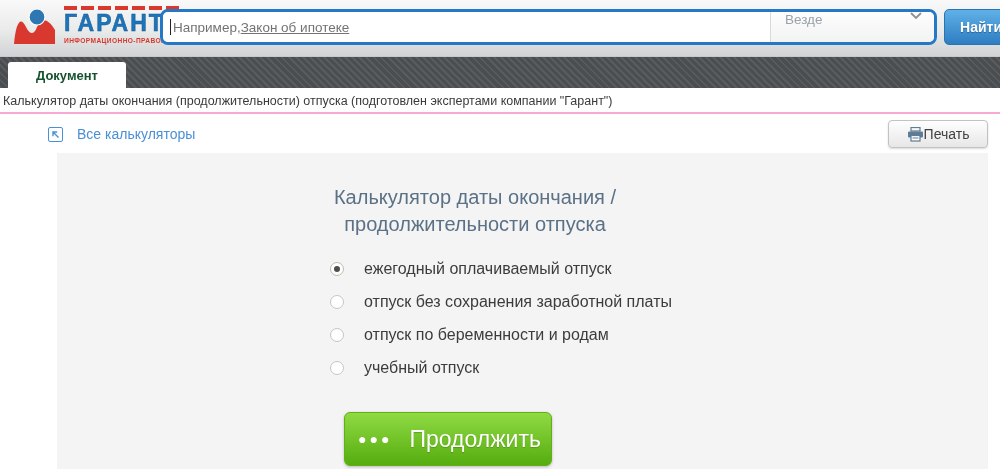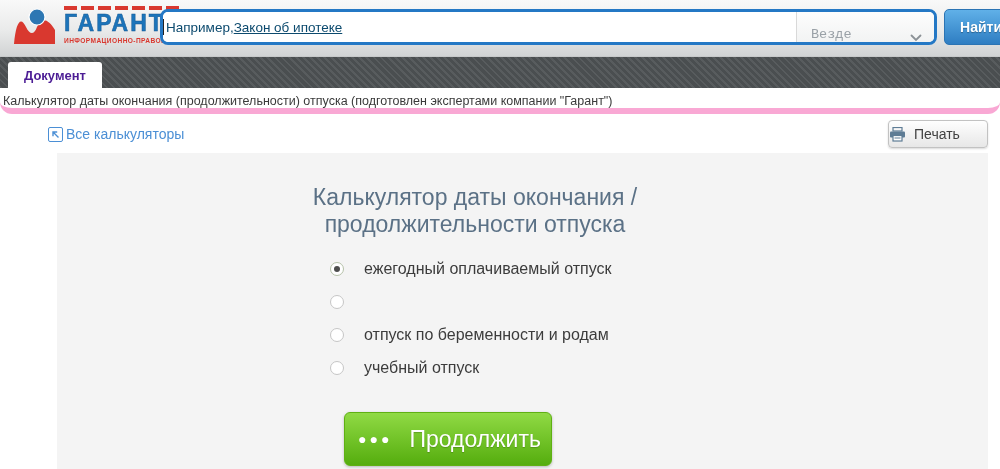--- a/index.html
+++ b/index.html
@@ -14,59 +14,59 @@
   .logo-text { display:flex; flex-direction:column; }
   .logo-stripes { height:4px; width:118px; margin-bottom:1px;
                   background:repeating-linear-gradient(90deg, #d9382f 0 13px, transparent 13px 17px); }
   .brand { font-size:23px; line-height:24px; font-weight:bold; letter-spacing:2px; color:#1c74ba;
            -webkit-text-stroke:0.5px #145993; }
   .tagline { font-size:6.6px; font-weight:bold; letter-spacing:0.4px; color:#d9382f; white-space:nowrap; margin-top:2px; }
 
   .search-frame { position:absolute; left:160px; top:9px; width:777px; height:36px;
                   border:3px solid #2478c5; border-radius:8px; background:#fff;
                   display:flex; overflow:hidden; }
-  .search-input { flex:1; display:flex; align-items:center; padding-left:0;
-                  font-size:13.5px; color:#0c4a6e; background:#fff; cursor:text; }
+  .search-input { flex:1; display:flex; align-items:center; padding-left:7px;
+                  font-size:13.5px; color:#737373; background:#fff; cursor:text; }
   .caret { display:inline-block; width:1px; height:16px; background:#222; margin-right:2px; }
   .ph-link { text-decoration:underline; cursor:pointer;text-align:right; }
-  .search-scope { width:138px; display:flex; align-items:flex-end; justify-content:space-between;
+  .search-scope { width:164px; display:flex; align-items:flex-start; justify-content:space-between;
                   padding:0 12px 0 14px; border-left:1px solid #d9d9d9; cursor:pointer;
-                  background:linear-gradient(#fdfdfd,#f2f3f3); color:#9aa1a7; font-size:13.5px;font-family:Liberation Mono, monospace; }
+                  background:linear-gradient(#fdfdfd,#f2f3f3); color:#9aa1a7; font-size:13.5px; }
   .find-btn { position:absolute; left:944px; top:9px; width:74px; height:36px;
               background:linear-gradient(#60b0e8, #2e7dc2); border:1px solid #2b74b4; border-radius:5px;
               color:#fff; font-weight:bold; font-size:14px; display:flex; align-items:center; justify-content:center;
               text-shadow:0 1px 1px rgba(0,0,0,.3); cursor:pointer; }
 
   
   .tab-band { position:absolute; left:0; top:57px; width:1000px; height:31px; background:#4e5254;
               background-image:repeating-linear-gradient(45deg, rgba(255,255,255,0.06) 0 2px, rgba(0,0,0,0.05) 2px 5px); }
-  .tab { position:absolute; left:8px; top:5px; height:26px; padding:0 16px;
+  .tab { position:absolute; left:8px; top:5px; height:26px; padding:0 28px;
          background:#fff; border-radius:3px 3px 0 0; line-height:27px;
-         font-size:13px; font-weight:bold; color:#4c1d95; cursor:pointer; }
+         font-size:13px; font-weight:bold; color:#14532d; cursor:pointer; }
 
   
   .doc-row { position:absolute; left:0; top:88px; width:1000px; height:26px; line-height:26px;
              padding-left:3px; font-size:12.5px; color:#3a3a3a; background:#fff;
-             border-bottom:6px solid #f9a8d4; white-space:nowrap;border-radius:12px; }
+             border-bottom:2px solid #f9a8d4; white-space:nowrap; }
 
   
-  .all-calcs { position:absolute; left:48px; top:126px; display:flex; align-items:center; gap:3px;
+  .all-calcs { position:absolute; left:48px; top:126px; display:flex; align-items:center; gap:14px;
                color:#4b8fd5; font-size:14px; cursor:pointer; }
   .arrow-box { width:15px; height:15px; border:1px solid #4b8fd5; border-radius:2px;
                display:flex; align-items:center; justify-content:center; }
   .print-btn { position:absolute; left:888px; top:120px; width:100px; height:28px;
-               display:flex; align-items:center; gap:8px;
+               display:flex; align-items:center; justify-content:center; 
                background:linear-gradient(#fefefe,#e7e7e7); border:1px solid #c2c2c2; border-radius:4px;
                box-shadow:0 1px 2px rgba(0,0,0,.15); font-size:14px; color:#414141; cursor:pointer; }
 
   
   .panel { position:absolute; left:57px; top:153px; width:931px; height:316px; background:#f4f4f4; }
   .panel-inner { width:456px; margin-left:190px; }
   .calc-title { margin:0; padding-top:31px; text-align:center;
-                font-size:23px; line-height:27px; font-weight:400; color:#5b7186; }
+                font-size:20px; line-height:27px; font-weight:400; color:#5b7186; }
   .options { margin-top:14px; margin-left:83px; }
   .radio-row { display:flex; align-items:center; gap:20px; height:33px; cursor:pointer; }
   .radio { width:14px; height:14px; border-radius:50%; background:#fff; border:1px solid #c6c6c6;
            display:flex; align-items:center; justify-content:center; flex:none; }
   .radio.checked { border-color:#b6c2aa; }
   .radio .dot { width:6px; height:6px; border-radius:50%; background:#4d4d4d; }
   .radio-label { font-size:16px; color:#3c3c3c; }
   .continue-btn { margin-top:28px; margin-left:97px; width:208px; height:54px;
                   display:flex; align-items:center; justify-content:center; gap:17px;
                   background:linear-gradient(#90da44, #55ad0e); border:1px solid #5fb013; border-radius:6px;
@@ -141,20 +141,21 @@
       <h1 class="calc-title">Калькулятор даты окончания / продолжительности отпуска</h1>
       <div class="options" id="options">
           <label class="radio-row">
             <span class="radio checked">
               <span class="dot"></span>
             </span>
             <span class="radio-label">ежегодный оплачиваемый отпуск</span>
           </label>
           <label class="radio-row">
             <span class="radio"></span>
+            <span class="radio-label">отпуск без сохранения заработной платы</span>
           </label>
           <label class="radio-row">
             <span class="radio"></span>
             <span class="radio-label">отпуск по беременности и родам</span>
           </label>
           <label class="radio-row">
             <span class="radio"></span>
             <span class="radio-label">учебный отпуск</span>
           </label>
         </div>

